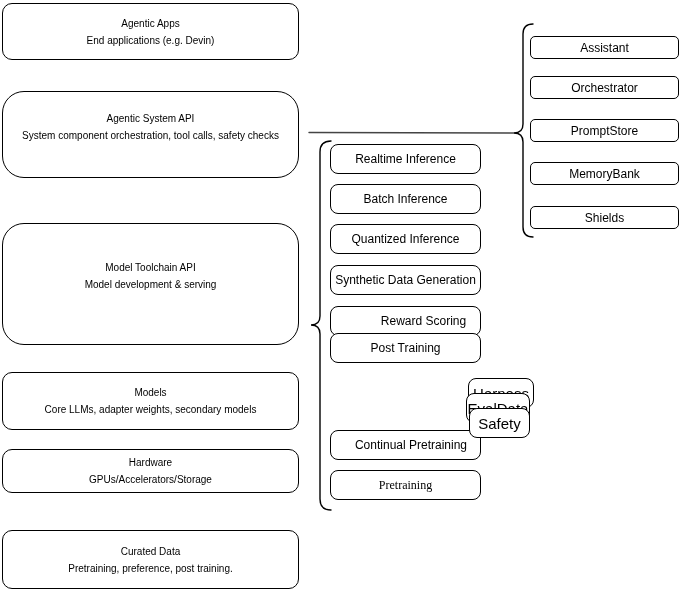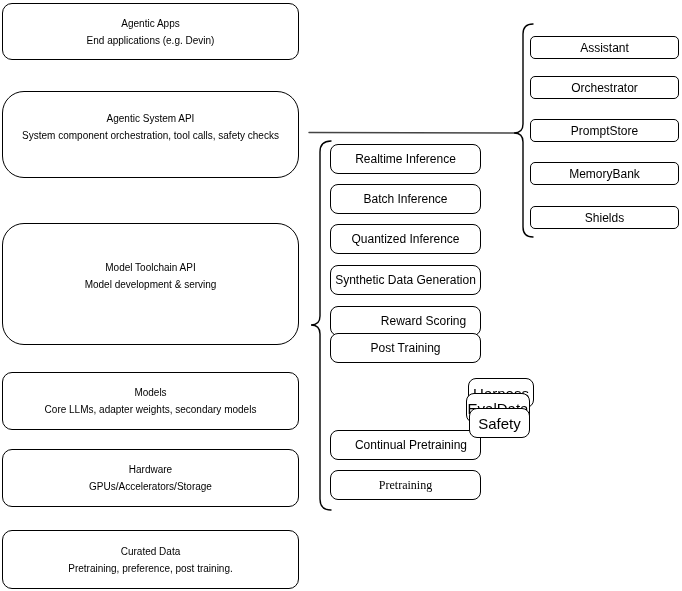--- a/index.html
+++ b/index.html
@@ -92,21 +92,21 @@
   <div class="box left-box big" style="top:223px; height:122px;">
     <div class="title">Model Toolchain API</div>
     <div class="subtitle">Model development &amp; serving</div>
   </div>
 
   <div class="box left-box" style="top:372px; height:58px;">
     <div class="title">Models</div>
     <div class="subtitle">Core LLMs, adapter weights, secondary models</div>
   </div>
 
-  <div class="box left-box" style="top:449px; height:58px;">
+  <div class="box left-box" style="top:449px; height:44px;">
     <div class="title">Hardware</div>
     <div class="subtitle">GPUs/Accelerators/Storage</div>
   </div>
 
   <div class="box left-box" style="top:530px; height:59px;">
     <div class="title">Curated Data</div>
     <div class="subtitle">Pretraining, preference, post training.</div>
   </div>
 
   <div class="box mid-box" style="top:144px;">

